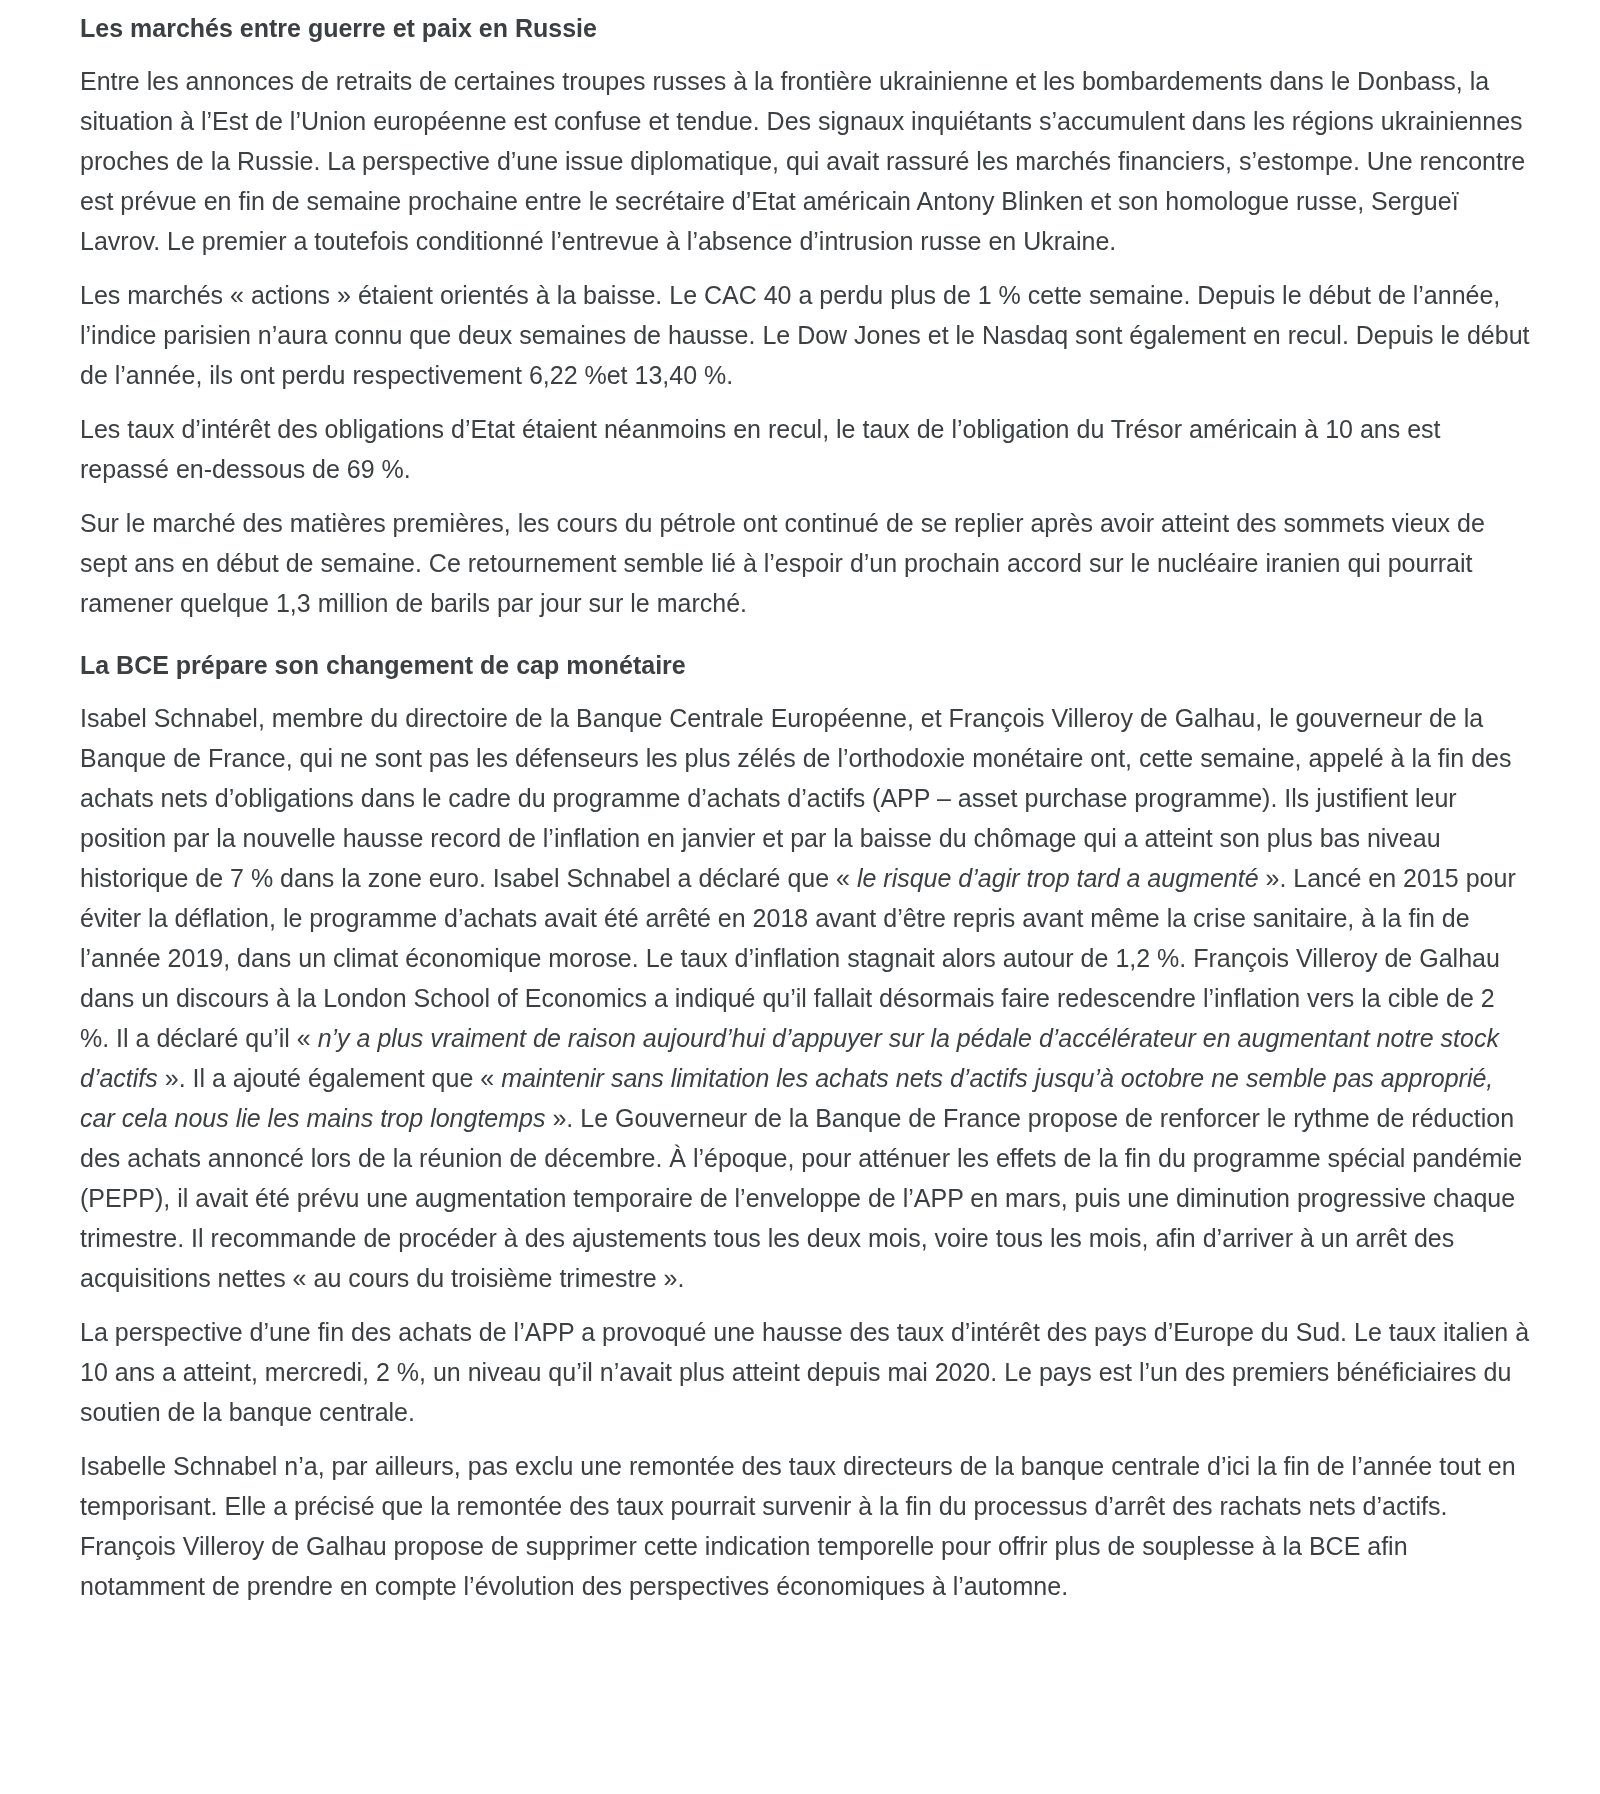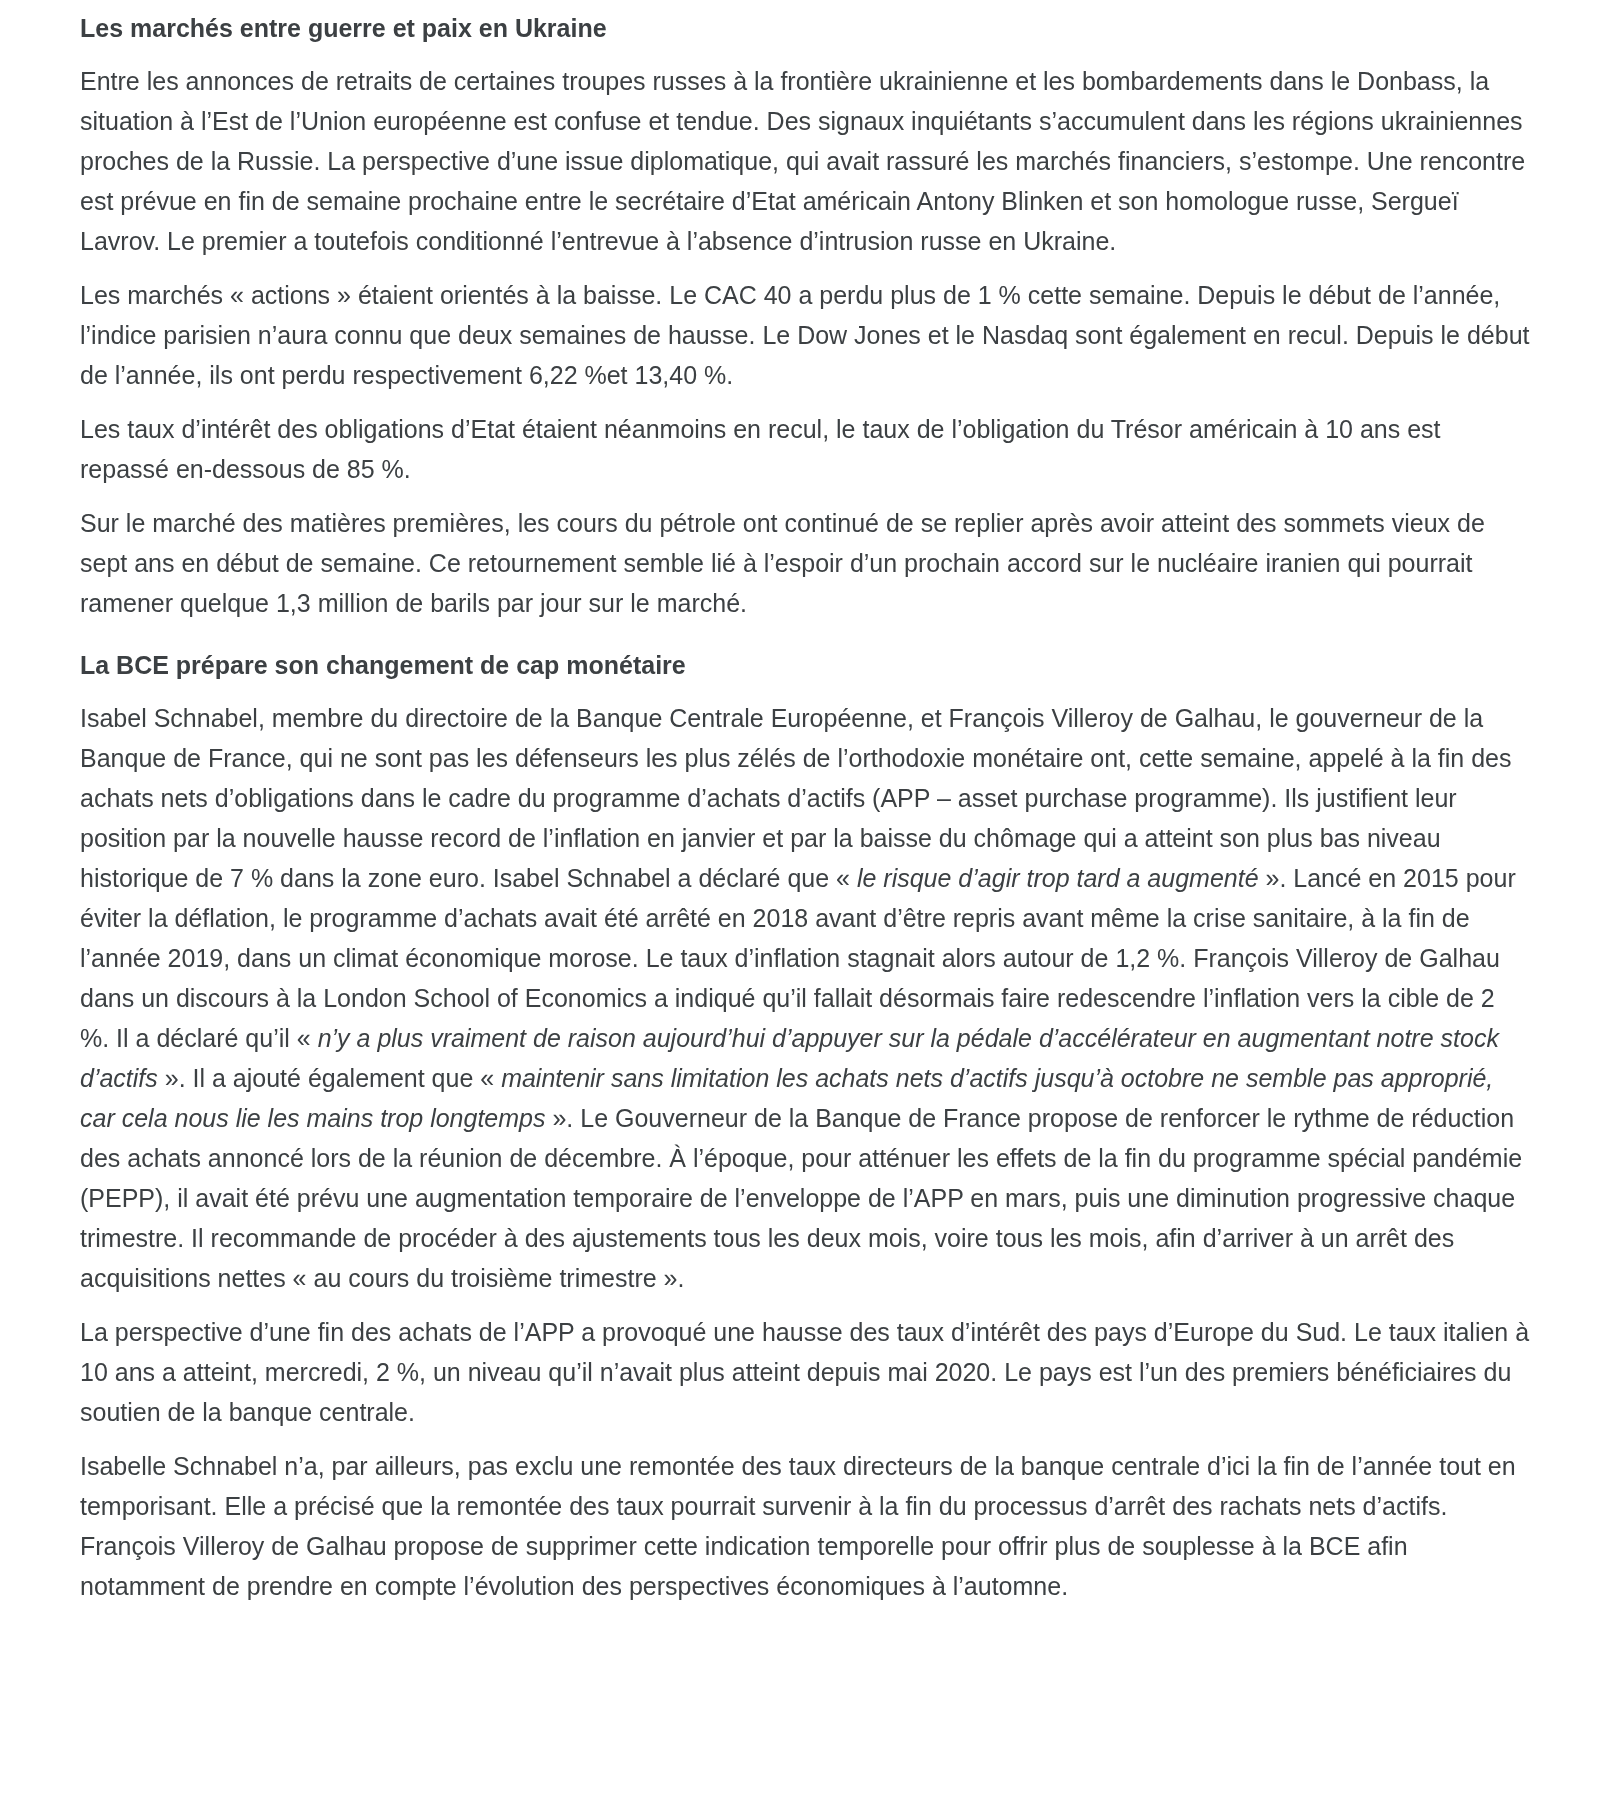--- a/index.html
+++ b/index.html
@@ -36,23 +36,23 @@
   }
   .doc-paragraph em {
     font-weight: 400;
   }
 </style>
 </head>
 <body>
 
 <div class="page">
   <div>
-      <h3 class="doc-heading">Les marchés entre guerre et paix en Ukraine</h3>
+      <h3 class="doc-heading">Les marchés entre guerre et paix en Russie</h3>
       <p class="doc-paragraph"><span>Entre les annonces de retraits de certaines troupes russes à la frontière ukrainienne et les bombardements dans le Donbass, la situation à l’Est de l’Union européenne est confuse et tendue. Des signaux inquiétants s’accumulent dans les régions ukrainiennes proches de la Russie. La perspective d’une issue diplomatique, qui avait rassuré les marchés financiers, s’estompe.  Une rencontre est prévue en fin de semaine prochaine entre le secrétaire d’Etat américain Antony Blinken et son homologue russe, Sergueï Lavrov. Le premier a toutefois conditionné l’entrevue à l’absence d’intrusion russe en Ukraine.</span></p>
       <p class="doc-paragraph"><span>Les marchés « actions » étaient orientés à la baisse. Le CAC 40 a perdu plus de 1 % cette semaine. Depuis le début de l’année, l’indice parisien n’aura connu que deux semaines de hausse. Le Dow Jones et le Nasdaq sont également en recul. Depuis le début de l’année, ils ont perdu respectivement 6,22 %et 13,40 %.</span></p>
-      <p class="doc-paragraph"><span>Les taux d’intérêt des obligations d’Etat étaient néanmoins en recul, le taux de l’obligation du Trésor américain à 10 ans est repassé en-dessous de 85 %.</span></p>
+      <p class="doc-paragraph"><span>Les taux d’intérêt des obligations d’Etat étaient néanmoins en recul, le taux de l’obligation du Trésor américain à 10 ans est repassé en-dessous de 69 %.</span></p>
       <p class="doc-paragraph"><span>Sur le marché des matières premières, les cours du pétrole ont continué de se replier après avoir atteint des sommets vieux de sept ans en début de semaine. Ce retournement semble lié à l’espoir d’un prochain accord sur le nucléaire iranien qui pourrait ramener quelque 1,3 million de barils par jour sur le marché.</span></p>
       <h3 class="doc-heading">La BCE prépare son changement de cap monétaire</h3>
       <p class="doc-paragraph"><span>Isabel Schnabel, membre du directoire de la Banque Centrale Européenne, et François Villeroy de Galhau, le gouverneur de la Banque de France, qui ne sont pas les défenseurs les plus zélés de l’orthodoxie monétaire ont, cette semaine, appelé à la fin des achats nets d’obligations dans le cadre du programme d’achats d’actifs (APP – asset purchase programme). Ils justifient leur position par la nouvelle hausse record de l’inflation en janvier et par la baisse du chômage qui a atteint son plus bas niveau historique de 7 % dans la zone euro. Isabel Schnabel a déclaré que « </span><em>le risque d’agir trop tard a augmenté</em><span> ». Lancé en 2015 pour éviter la déflation, le programme d’achats avait été arrêté en 2018 avant d’être repris avant même la crise sanitaire, à la fin de l’année 2019, dans un climat économique morose. Le taux d’inflation stagnait alors autour de 1,2 %. François Villeroy de Galhau dans un discours à la London School of Economics a indiqué qu’il fallait désormais faire redescendre l’inflation vers la cible de 2 %. Il a déclaré qu’il « </span><em>n’y a plus vraiment de raison aujourd’hui d’appuyer sur la pédale d’accélérateur en augmentant notre stock d’actifs</em><span> ». Il a ajouté également que « </span><em>maintenir sans limitation les achats nets d’actifs jusqu’à octobre ne semble pas approprié, car cela nous lie les mains trop longtemps</em><span> ». Le Gouverneur de la Banque de France propose de renforcer le rythme de réduction des achats annoncé lors de la réunion de décembre. À l’époque, pour atténuer les effets de la fin du programme spécial pandémie (PEPP), il avait été prévu une augmentation temporaire de l’enveloppe de l’APP en mars, puis une diminution progressive chaque trimestre. Il recommande de procéder à des ajustements tous les deux mois, voire tous les mois, afin d’arriver à un arrêt des acquisitions nettes « au cours du troisième trimestre ».</span></p>
       <p class="doc-paragraph"><span>La perspective d’une fin des achats de l’APP a provoqué une hausse des taux d’intérêt des pays d’Europe du Sud. Le taux italien à 10 ans a atteint, mercredi, 2 %, un niveau qu’il n’avait plus atteint depuis mai 2020. Le pays est l’un des premiers bénéficiaires du soutien de la banque centrale.</span></p>
       <p class="doc-paragraph"><span>Isabelle Schnabel n’a, par ailleurs, pas exclu une remontée des taux directeurs de la banque centrale d’ici la fin de l’année tout en temporisant. Elle a précisé que la remontée des taux pourrait survenir à la fin du processus d’arrêt des rachats nets d’actifs. François Villeroy de Galhau propose de supprimer cette indication temporelle pour offrir plus de souplesse à la BCE afin notamment de prendre en compte l’évolution des perspectives économiques à l’automne.</span></p>
     </div>
 </div>
 
 </body></html>

